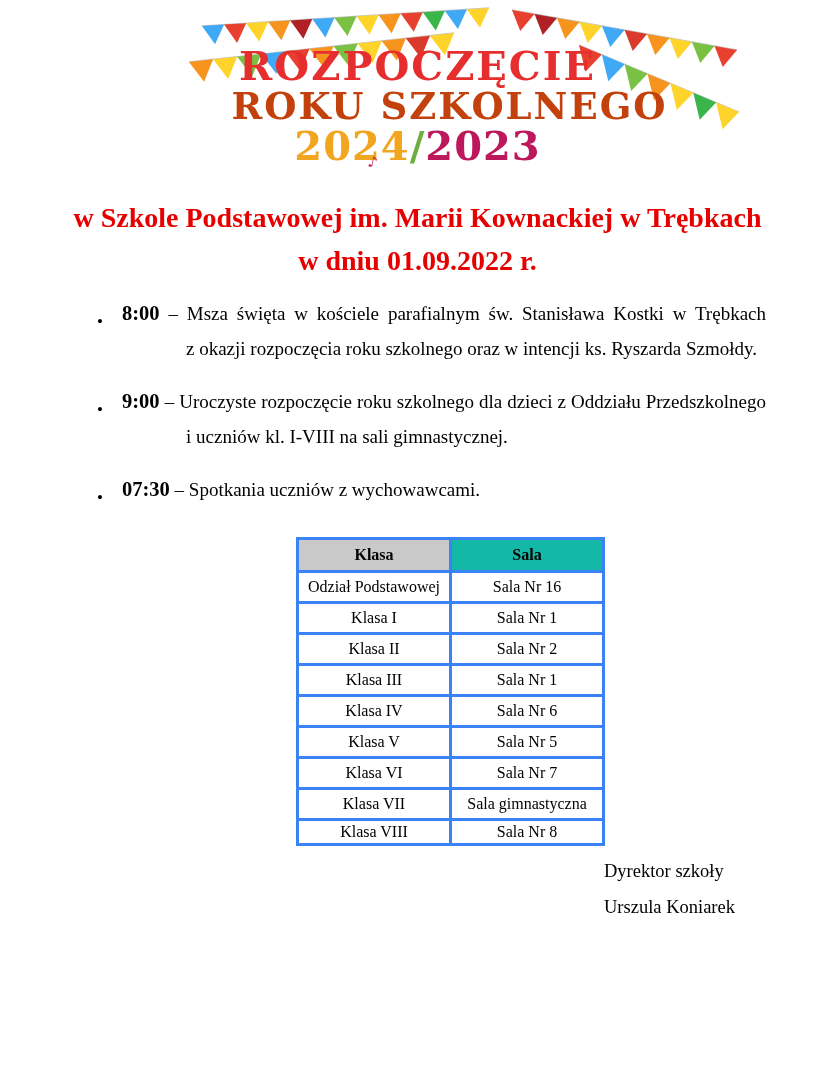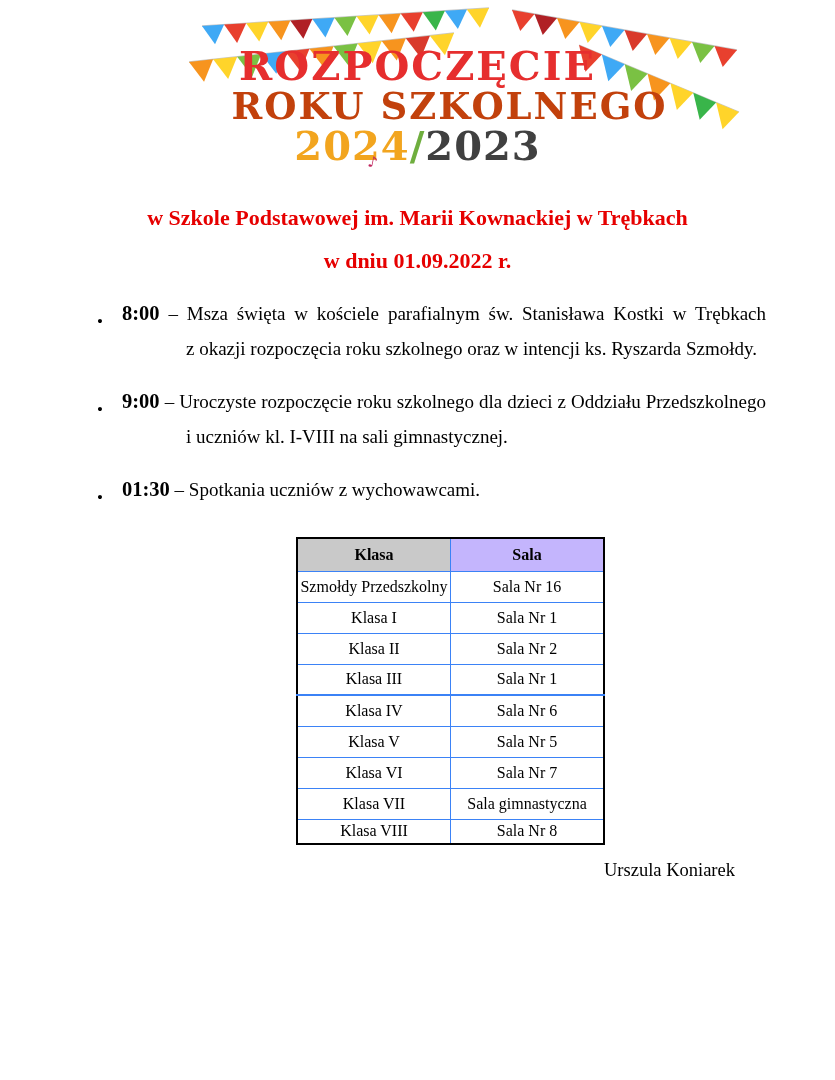--- a/index.html
+++ b/index.html
@@ -28,21 +28,21 @@
   .banner-l1 { top:46px;  font-size:40px; }
   .banner-l2 { top:88px;  font-size:37px; }
   .banner-l3 { top:126px; font-size:40px; letter-spacing:1px; }
   .music-note {
     position:absolute; top:153px; left:334px;
     font-size:15px; transform:rotate(12deg);
     font-family:"DejaVu Sans", sans-serif;
   }
 
   
-  .heading { margin-top:6px; text-align:center; font-weight:bold; font-size:22px; }
+  .heading { margin-top:6px; text-align:center; font-weight:bold; font-size:28px; }
   .heading div { line-height:43px; }
 
   
   .schedule { margin-top:18px; padding-left:63px; padding-right:35px; }
   .sched-item { display:flex; margin-bottom:18px; font-size:19px; }
   .bullet { width:25px; flex:0 0 25px; font-size:17px; line-height:43px; }
   .sched-body { flex:1; }
   .l1 { line-height:26px; }
   .l1.just { text-align:justify; text-align-last:justify; }
   .time { font-weight:bold; font-size:20.5px; }
@@ -51,21 +51,21 @@
   
   table.rooms {
     margin-left:262px; margin-top:0;
     border-collapse:collapse;
     border:2px solid #000;
     font-size:16px;
     width:309px;
     table-layout:fixed;
   }
   table.rooms th, table.rooms td {
-    border:1px solid #3b82f6;
+    border:3px solid #3b82f6;
     text-align:center;
     font-weight:normal;
     padding:0;
   }
   table.rooms th { font-weight:bold; height:33px; }
   table.rooms td { height:31px; }
   table.rooms tr.thick td { border-bottom-width:2px; }
   table.rooms tr.short td { height:25px; }
 
   
@@ -128,21 +128,21 @@
         <polygon points="545,45 567.8571428571429,54.57142857142857 551.4285714285714,71.78571428571428" fill="#e8402e"></polygon>
         <polygon points="567.8571428571429,54.57142857142857 590.7142857142857,64.14285714285714 574.2857142857142,81.35714285714286" fill="#3fa9f5"></polygon>
         <polygon points="590.7142857142857,64.14285714285714 613.5714285714286,73.71428571428571 597.1428571428571,90.92857142857142" fill="#7ac143"></polygon>
         <polygon points="613.5714285714286,73.71428571428571 636.4285714285714,83.28571428571428 620,100.5" fill="#f7941e"></polygon>
         <polygon points="636.4285714285714,83.28571428571428 659.2857142857143,92.85714285714286 642.8571428571429,110.07142857142857" fill="#ffd42a"></polygon>
         <polygon points="659.2857142857143,92.85714285714286 682.1428571428571,102.42857142857142 665.7142857142858,119.64285714285714" fill="#39b54a"></polygon>
         <polygon points="682.1428571428571,102.42857142857142 705,112 688.5714285714286,129.21428571428572" fill="#ffd42a"></polygon>
       </svg>
     <div class="banner-line banner-l1" style="color: rgb(230, 46, 46);">ROZPOCZĘCIE</div>
     <div class="banner-line banner-l2" style="color: #c2410c; margin-left: 32px;">ROKU SZKOLNEGO</div>
-    <div class="banner-line banner-l3"><span id="yl" style="color: rgb(242, 165, 31);">2024</span><span id="ys" style="color: rgb(111, 174, 62);">/</span><span id="yr" style="color: #404040;">2023</span></div>
+    <div class="banner-line banner-l3"><span id="yl" style="color: rgb(242, 165, 31);">2024</span><span id="ys" style="color: rgb(111, 174, 62);">/</span><span id="yr" style="color: #be185d;">2023</span></div>
     <div class="music-note" id="note-glyph" style="color: rgb(192, 38, 94);">♪</div>
   </div>
 
   <div class="heading" id="heading" style="color: rgb(230, 0, 0);">
     <div>w Szkole Podstawowej im. Marii Kownackiej w Trębkach</div>
     <div>w dniu 01.09.2022 r.</div>
   </div>
 
   <div class="schedule">
 
@@ -167,38 +167,38 @@
           <span>Uroczyste rozpoczęcie roku szkolnego dla dzieci z Oddziału Przedszkolnego</span>
         </div>
         <div class="l2">i uczniów kl. I-VIII na sali gimnastycznej.</div>
       </div>
     </div>
 
     <div class="sched-item">
       <span class="bullet">•</span>
       <div class="sched-body">
         <div class="l1">
-          <span class="time">01:30</span>
+          <span class="time">07:30</span>
           <span>–</span>
           <span>Spotkania uczniów z wychowawcami.</span>
         </div>
         <div class="l2"></div>
       </div>
     </div>
 
   </div>
 
   <table class="rooms">
     <tbody>
         <tr>
       <th id="th0" style="background: rgb(201, 201, 201);">Klasa</th>
-      <th id="th1" style="background: #c4b5fd;">Sala</th>
+      <th id="th1" style="background: #14b8a6;">Sala</th>
     </tr>
     <tr>
-          <td>Szmołdy Przedszkolny</td>
+          <td>Odział Podstawowej</td>
           <td>Sala Nr 16</td>
         </tr>
     <tr>
           <td>Klasa I</td>
           <td>Sala Nr 1</td>
         </tr>
     <tr>
           <td>Klasa II</td>
           <td>Sala Nr 2</td>
         </tr>
@@ -224,16 +224,17 @@
         </tr>
     <tr class="short">
           <td>Klasa VIII</td>
           <td>Sala Nr 8</td>
         </tr>
   </tbody>
     </table>
 
 
   <div class="signature">
+    <div>Dyrektor szkoły</div>
     <div>Urszula Koniarek</div>
   </div>
 
 </div>
 
 </body></html>

